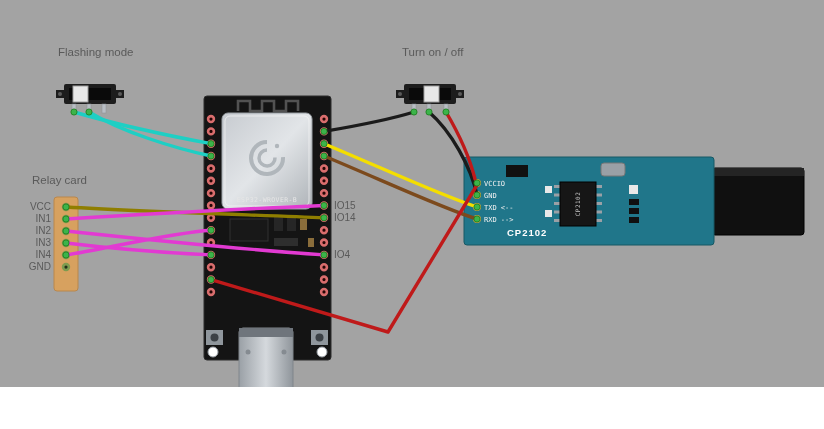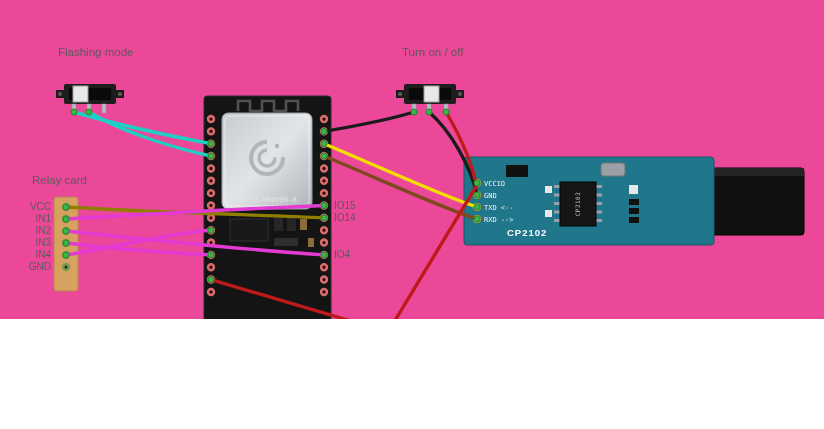--- a/index.html
+++ b/index.html
@@ -1,16 +1,16 @@
 <!DOCTYPE html>
 <html><head>
 <meta charset="utf-8">
 <style>
   html,body{margin:0;padding:0;background:#ffffff;}
-  .stage{position:relative;width:824px;height:319px;background:#ec4899;overflow:hidden;}
+  .stage{position:relative;width:824px;height:387px;background:#a3a3a3;overflow:hidden;}
   svg{display:block;}
   .lbl{fill:#5a5a5a;font-family:"Liberation Sans",sans-serif;font-size:11.5px;}
   .pinlbl{fill:#5a5a5a;font-family:"Liberation Sans",sans-serif;font-size:10px;}
   .silk{fill:#f2f2f2;font-family:"DejaVu Sans Mono",monospace;font-size:7px;}
   .brd{fill:#ffffff;font-family:"Liberation Sans",sans-serif;font-size:9.5px;font-weight:bold;letter-spacing:1px;}
   .mod{fill:#e6e6e6;font-family:"DejaVu Sans Mono",monospace;font-size:6.5px;letter-spacing:.4px;}
   .chiptxt{fill:#c9c9c9;font-family:"DejaVu Sans Mono",monospace;font-size:6px;letter-spacing:.5px;}
   .wire{fill:none;stroke-width:3.4;stroke-linecap:round;stroke-linejoin:round;}
 </style>
 </head>

